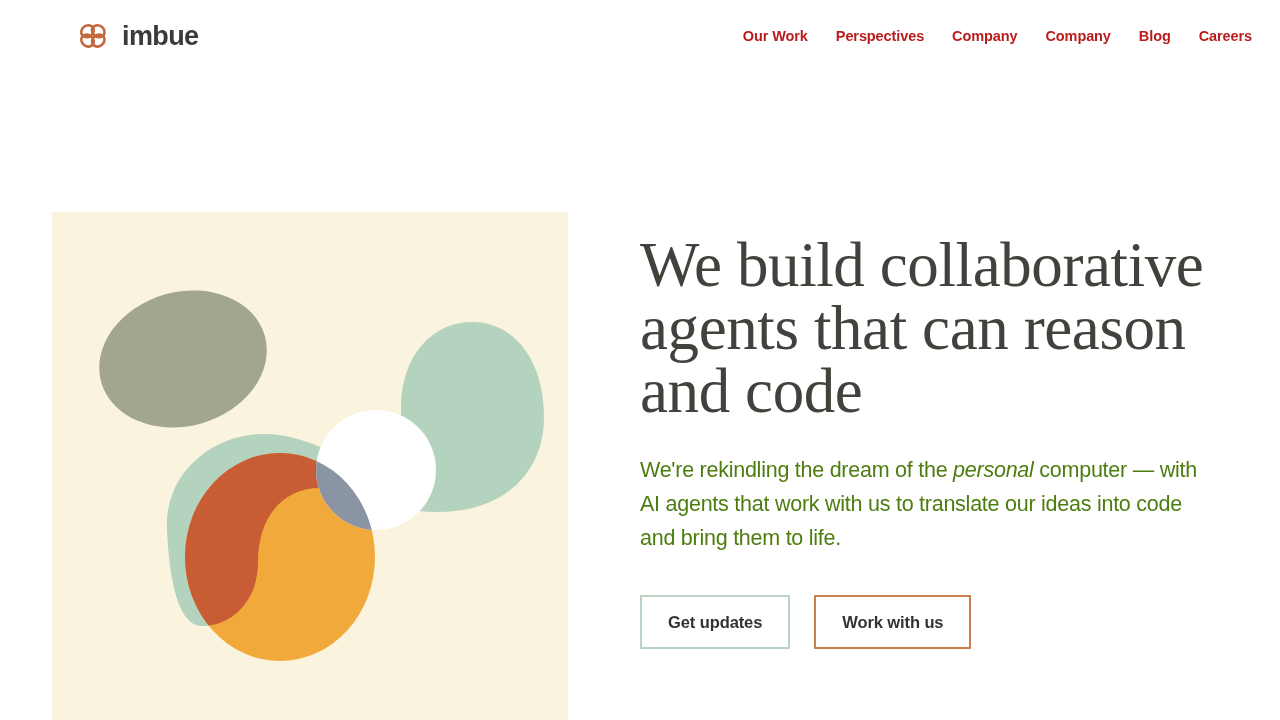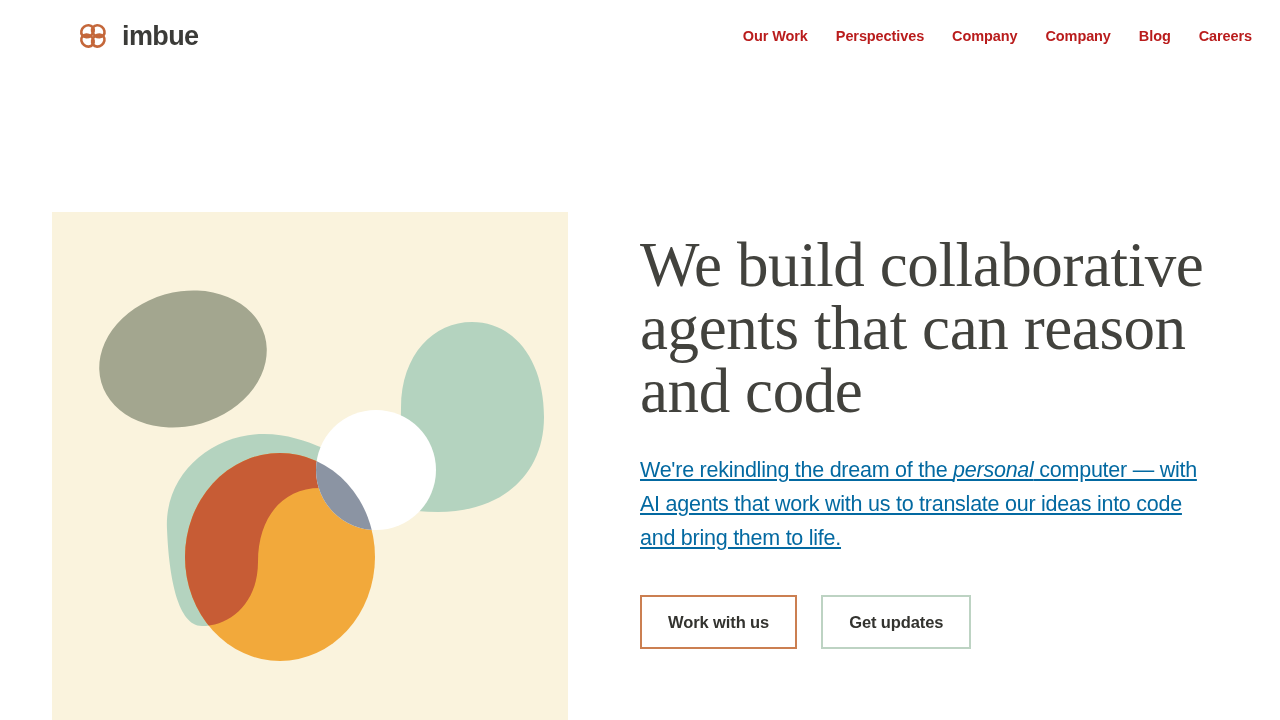--- a/index.html
+++ b/index.html
@@ -114,25 +114,24 @@
     font-weight: normal;
     color: #42423d;
     letter-spacing: -0.4px;
     margin-top: 22px;
     width: 590px;
   }
 
   .hero-sub {
     font-size: 21.5px;
     line-height: 34px;
-    color: #0369a1;
+    color: #4d7c0f;
     margin-top: 30px;
     width: 575px;
     letter-spacing: -0.25px;
-    text-decoration: underline;
   }
 
   .hero-sub em {
     font-style: italic;
   }
 
   .hero-actions {
     display: flex;
     align-items: center;
     gap: 24px;
@@ -243,19 +242,19 @@
     </svg>
   </div>
 
   <div class="hero-copy">
 
     <h1 class="hero-title">We build collaborative agents that can reason and code</h1>
 
     <p class="hero-sub"><span>We're rekindling the dream of the </span><em>personal</em><span> computer — with AI agents that work with us to translate our ideas into code and bring them to life.</span></p>
 
     <div class="hero-actions">
+      <a class="btn btn--secondary" href="#">Get updates</a>
       <a class="btn btn--primary" href="#">Work with us</a>
-      <a class="btn btn--secondary" href="#">Get updates</a>
     </div>
 
   </div>
 
 </section>
 
 </body></html>

